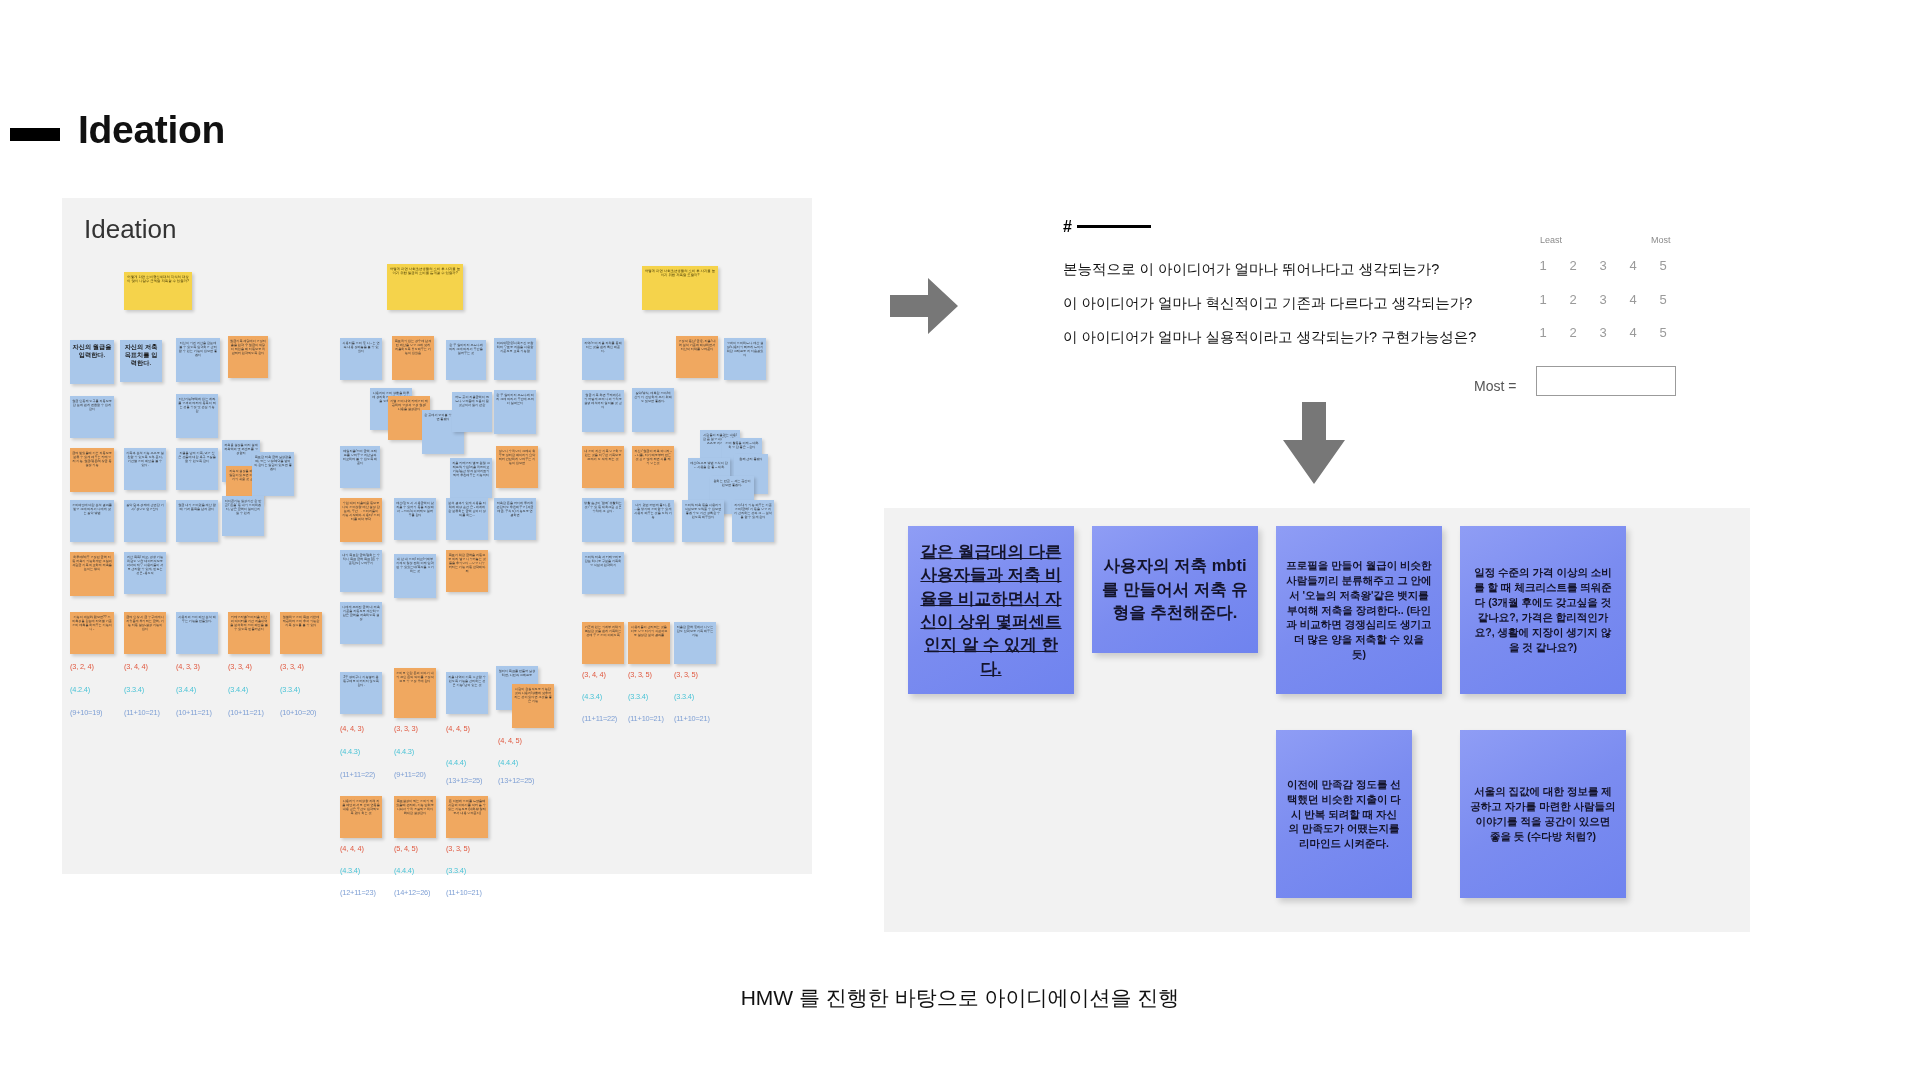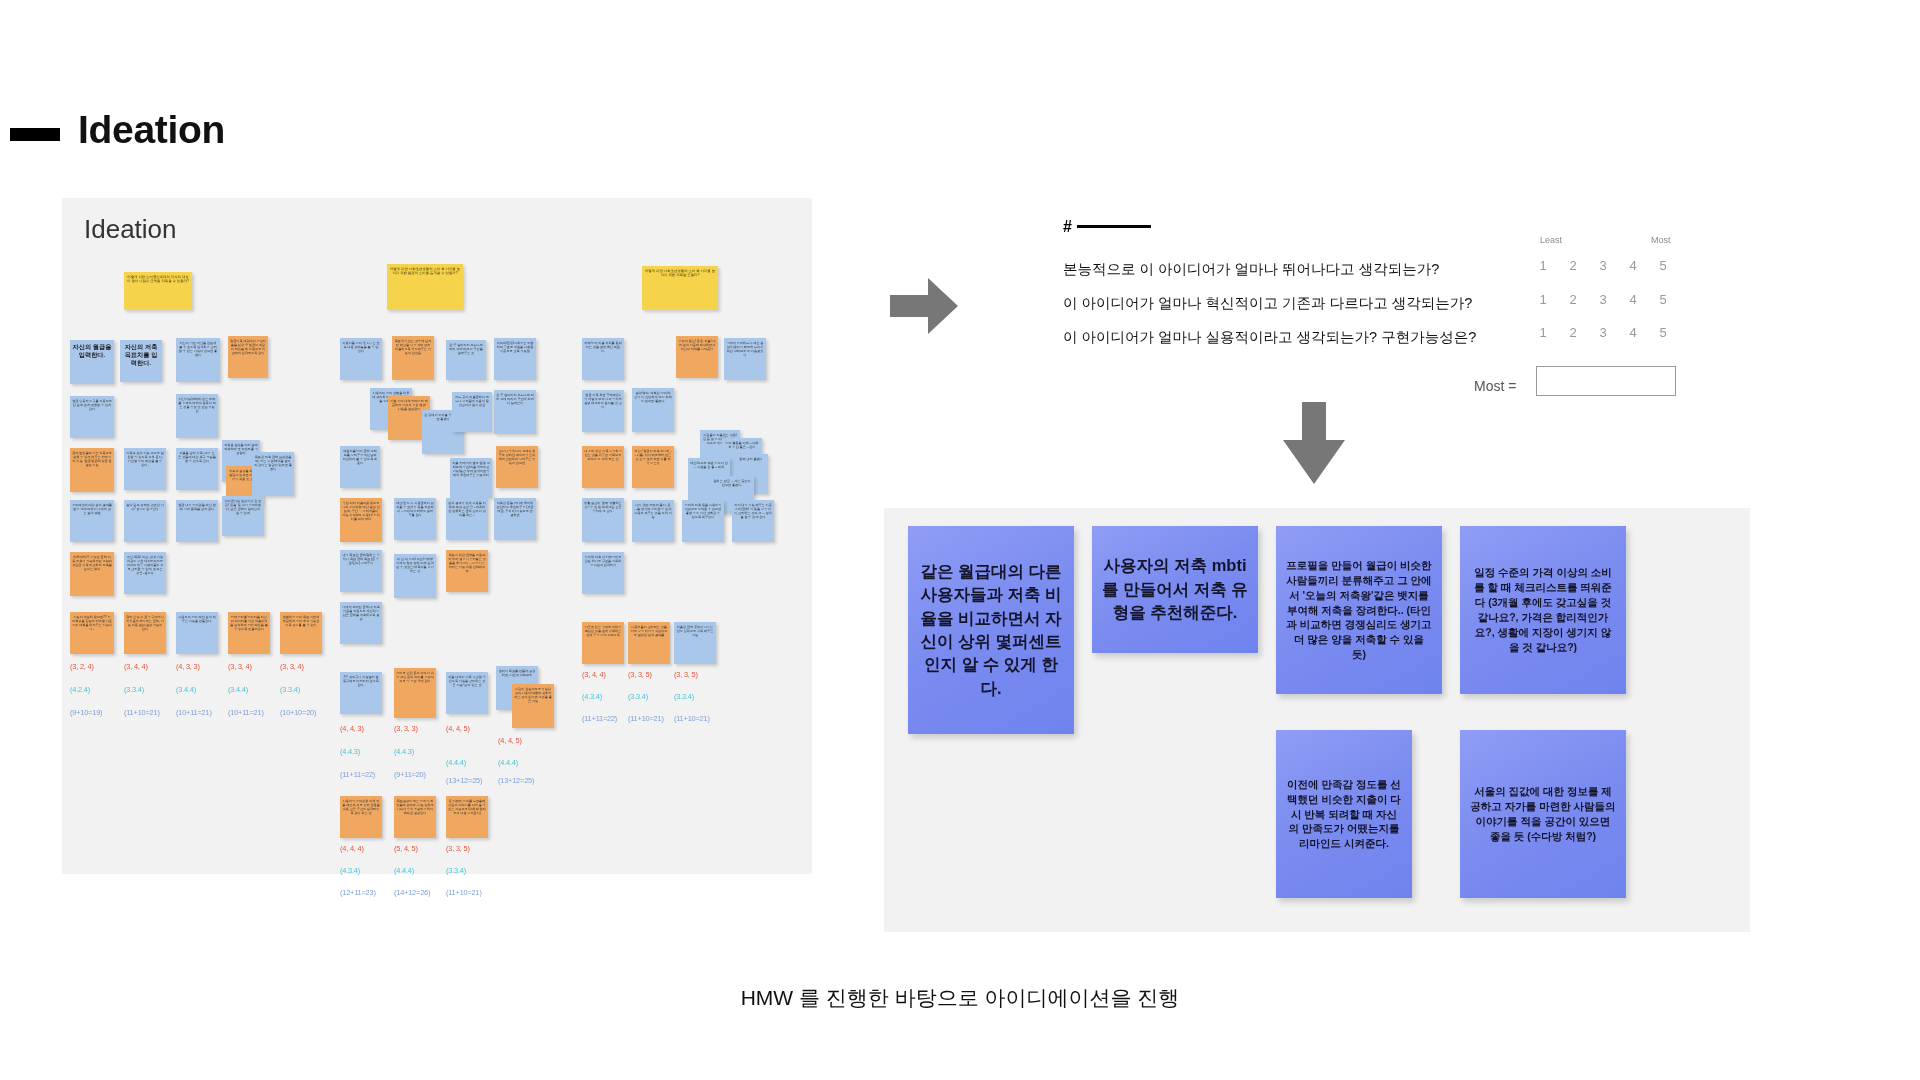--- a/index.html
+++ b/index.html
@@ -263,21 +263,21 @@
     <polygon points="0,19 38,19 38,2 68,30 38,58 38,41 0,41" fill="#777777"></polygon>
   </svg>
 </div>
 <div class="arrow-down">
   <svg viewBox="0 0 62 82" width="62" height="82" aria-hidden="true">
     <polygon points="19,0 43,0 43,38 62,38 31,82 0,38 19,38" fill="#777777"></polygon>
   </svg>
 </div>
 
 <div class="grid-bg">
-  <div class="card lg" style="left:24px;top:18px;width:166px;height:208px;">같은 월급대의 다른 사용자들과 저축 비율을 비교하면서 자신이 상위 몇퍼센트인지 알 수 있게 한다.</div>
+  <div class="card lg" style="left:24px;top:18px;width:166px;height:168px;text-decoration:underline;">같은 월급대의 다른 사용자들과 저축 비율을 비교하면서 자신이 상위 몇퍼센트인지 알 수 있게 한다.</div>
   <div class="card lg" style="left:208px;top:18px;width:166px;height:127px;">사용자의 저축 mbti를 만들어서 저축 유형을 추천해준다.</div>
   <div class="card sm" style="left:392px;top:18px;width:166px;height:168px;">프로필을 만들어 월급이 비슷한 사람들끼리 분류해주고 그 안에서 '오늘의 저축왕'같은 뱃지를 부여해 저축을 장려한다.. (타인과 비교하면 경쟁심리도 생기고 더 많은 양을 저축할 수 있을 듯)</div>
   <div class="card sm" style="left:576px;top:18px;width:166px;height:168px;">일정 수준의 가격 이상의 소비를 할 때 체크리스트를 띄워준다 (3개월 후에도 갖고싶을 것 같나요?, 가격은 합리적인가요?, 생활에 지장이 생기지 않을 것 같나요?)</div>
 
   <div class="card sm" style="left:392px;top:222px;width:136px;height:168px;">이전에 만족감 정도를 선택했던 비슷한 지출이 다시 반복 되려할 때 자신의 만족도가 어땠는지를 리마인드 시켜준다.</div>
   <div class="card sm" style="left:576px;top:222px;width:166px;height:168px;">서울의 집값에 대한 정보를 제공하고 자가를 마련한 사람들의 이야기를 적을 공간이 있으면 좋을 듯 (수다방 처럼?)</div>
 </div>
 
 <div class="caption">HMW 를 진행한 바탕으로 아이디에이션을 진행</div>
 

